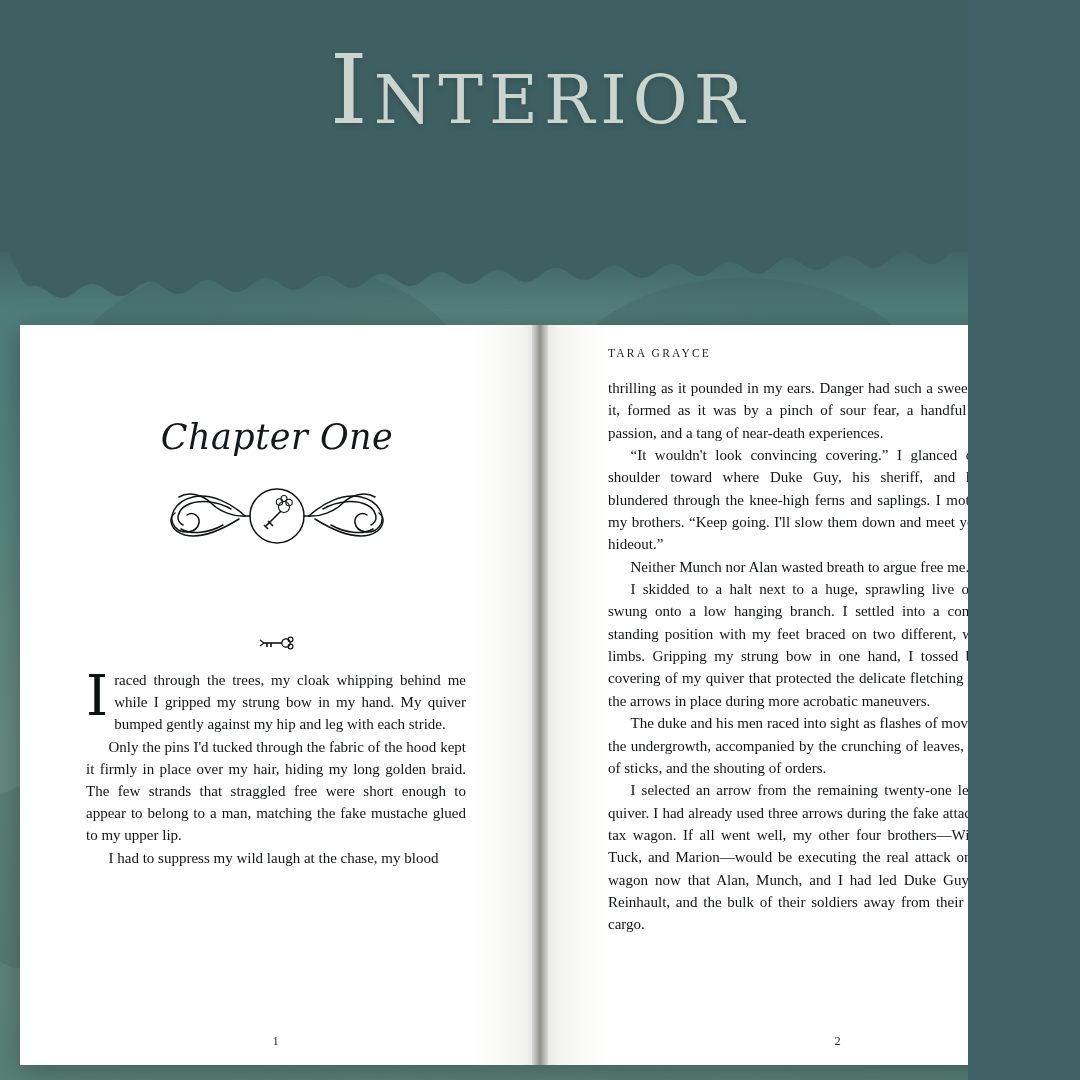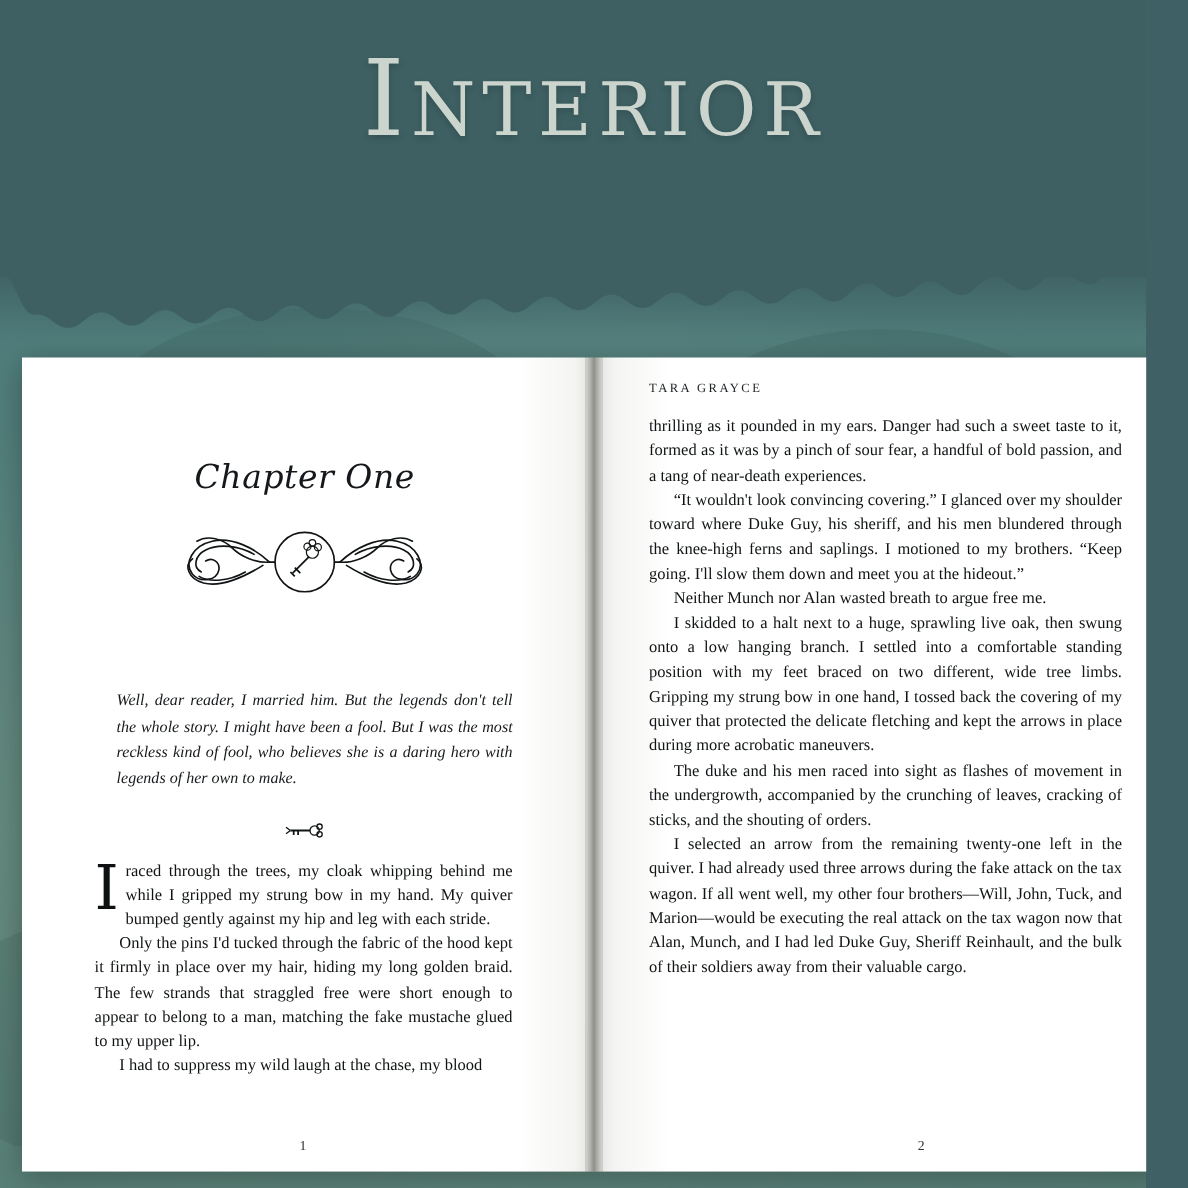--- a/index.html
+++ b/index.html
@@ -8,21 +8,21 @@
   }
   body {
     width: 1080px;
     height: 1080px;
     overflow: hidden;
     font-family: "Liberation Serif", serif;
     background: #3f6165;
   }
   .stage {
     position: relative;
-    width: 1042px;
+    width: 968px;
     height: 1080px;
     overflow: hidden;
   }
 
   
   .bg-photo {
     position: absolute;
     inset: 0;
     background:
       radial-gradient(circle at 20% 78%, rgba(120,150,135,0.55) 0%, rgba(60,90,85,0.0) 42%),
@@ -94,30 +94,30 @@
     padding: 30px 38px 0 40px;
     background: linear-gradient(90deg, #ffffff 0%, #ffffff 88%, #f4f4f2 98%, #e9e9e6 100%);
   }
   .gutter {
     width: 16px;
     height: 100%;
     background: linear-gradient(90deg, #d9d9d6 0%, #a9a9a4 35%, #8f8f8a 50%, #a9a9a4 65%, #d9d9d6 100%);
   }
   .page-right {
     width: 512px;
-    padding: 22px 40px 0 38px;
+    padding: 22px 40px 0 56px;
     background: linear-gradient(90deg, #e9e9e6 0%, #f4f4f2 2%, #ffffff 12%, #ffffff 100%);
   }
 
   
   .chapter-title {
     text-align: center;
     font-family: "DejaVu Serif", serif;
     font-style: italic;
-    font-size: 30px;
+    font-size: 35px;
     color: #15181a;
     letter-spacing: 0.5px;
     margin-top: 62px;
   }
   .flourish {
     margin: 16px auto 0;
     width: 300px;
     height: 86px;
     display: block;
   }
@@ -270,21 +270,20 @@
           <circle cx="157" cy="34" r="5.5" fill="none"></circle>
           <circle cx="152.5" cy="29" r="3.2" fill="none"></circle>
           <circle cx="162" cy="29.5" r="3.2" fill="none"></circle>
           <circle cx="157" cy="25.5" r="3.0" fill="none"></circle>
           <path d="M154,38 L139,53" stroke-width="1.6" fill="none"></path>
           <path d="M141,48 l5,5 M137,52 l4,4" stroke-width="1.6" fill="none"></path>
         </g>
       </svg>
 
       <div class="epigraph">
-        <p>Well, dear reader, I married him. But the legends don't tell the whole story. I might have been a fool. But I was the most reckless kind of fool, who believes she is a daring hero with legends of her own to make.</p>
       </div>
 
       <svg class="key-divider" viewBox="0 0 44 24">
         <g fill="none" stroke="#111415" stroke-width="1.2">
           <circle cx="31" cy="12" r="4.2"></circle>
           <circle cx="35.5" cy="8.5" r="2.4"></circle>
           <circle cx="35.5" cy="15.5" r="2.4"></circle>
           <path d="M27,12 L9,12" stroke-width="1.6"></path>
           <path d="M12,12 l0,4 M16,12 l0,4" stroke-width="1.6"></path>
           <path d="M9,12 l-4,-3 M9,12 l-4,3" stroke-width="1.2"></path>

